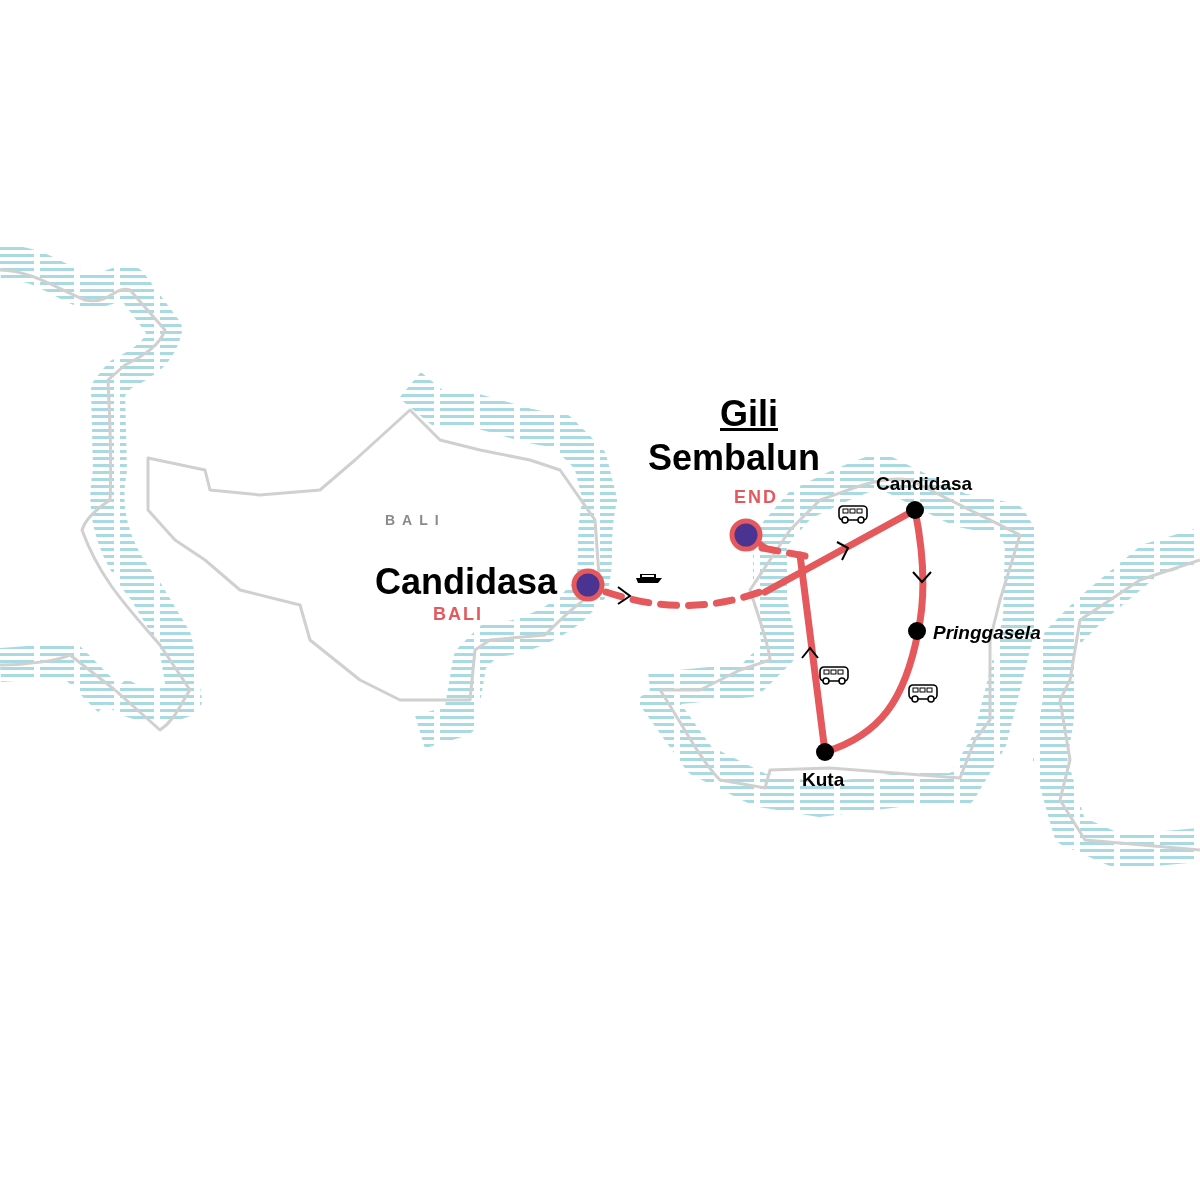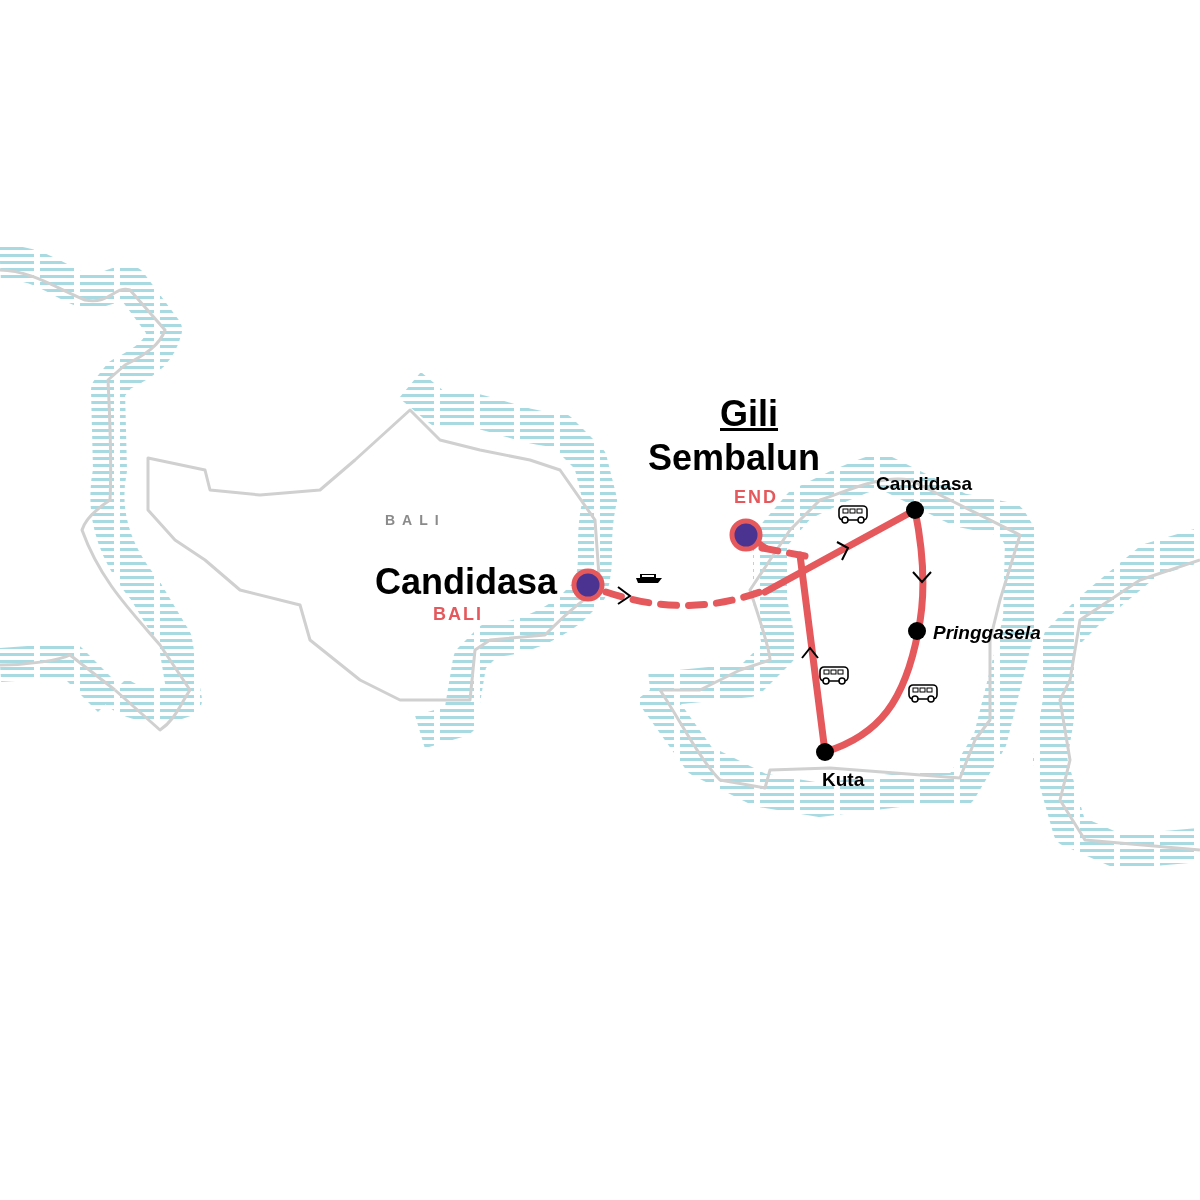--- a/index.html
+++ b/index.html
@@ -97,13 +97,13 @@
 
 <div class="lbl big" style="left:375px;top:562px;">Candidasa</div>
 <div class="tag" style="left:433px;top:604px;">BALI</div>
 
 <div class="lbl big" style="left:720px;top:394px;text-decoration:underline;">Gili</div>
 <div class="lbl big" style="left:648px;top:438px;">Sembalun</div>
 <div class="tag" style="left:734px;top:487px;">END</div>
 
 <div class="lbl city" style="left:876px;top:473px;">Candidasa</div>
 <div class="lbl city" style="left:933px;top:622px;font-style:italic;">Pringgasela</div>
-<div class="lbl city" style="left:802px;top:769px;margin-left:20px;">Kuta</div>
+<div class="lbl city" style="left:802px;top:769px;">Kuta</div>
 
 </body></html>

